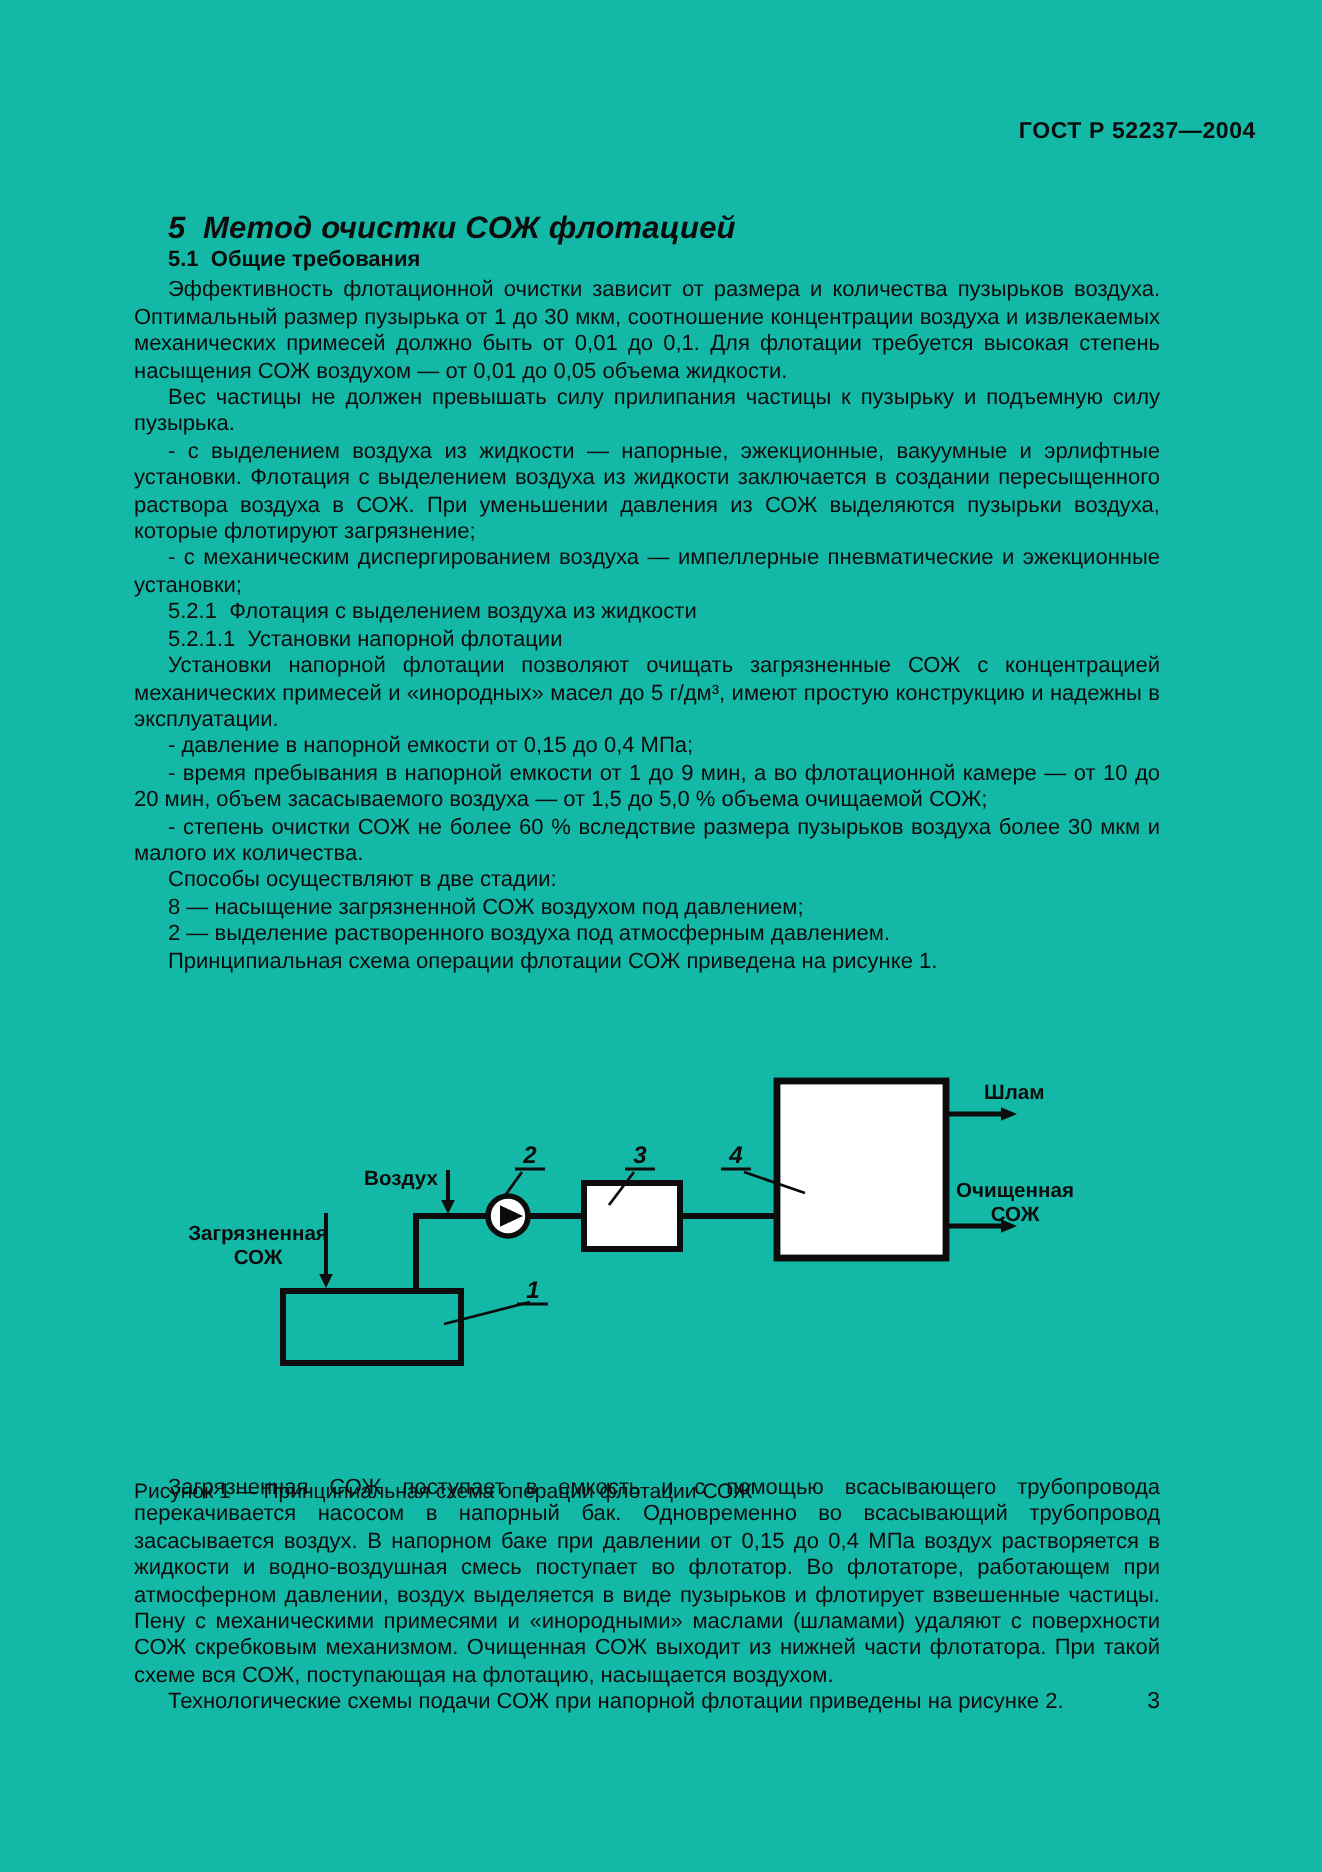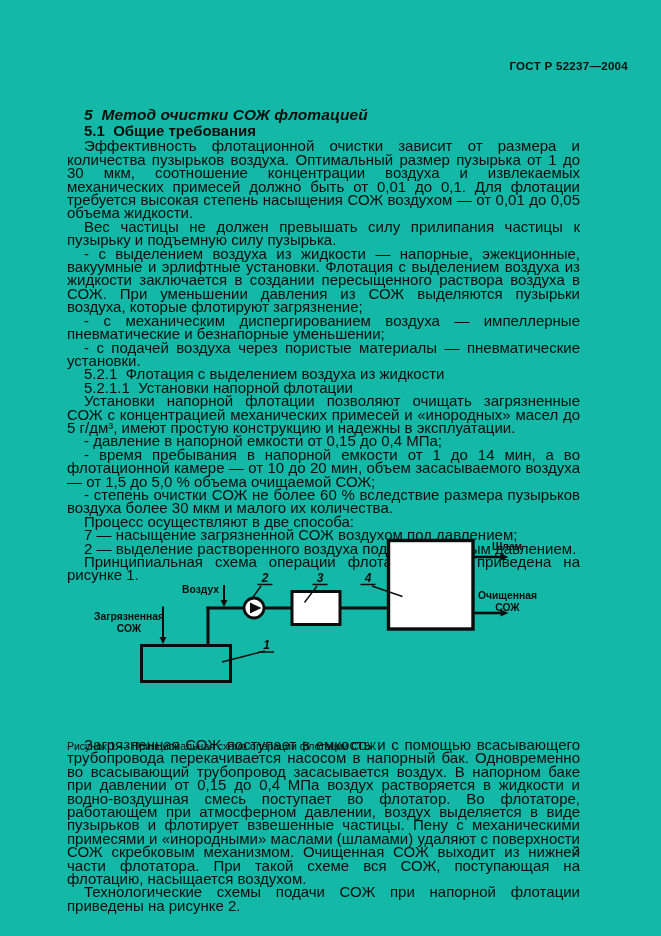--- a/index.html
+++ b/index.html
@@ -9,21 +9,21 @@
   }
   .doc-code{
     position:absolute;top:60px;right:81px;font-size:11.5px;font-weight:bold;
     letter-spacing:.3px;
   }
   .main-title{
     position:absolute;top:106px;left:67px;margin:0;font-size:15.5px;font-weight:bold;
     text-indent:17px;letter-spacing:.1px;font-style:italic;
   }
   .textflow{
-    position:absolute;left:67px;width:513px;font-size:15px;line-height:13.4px;
+    position:absolute;left:67px;width:513px;font-size:11px;line-height:13.4px;
     text-align:justify;
   }
   .tf-top{top:124px;}
   .tf-bottom{top:738px;}
   .textflow p{margin:0;text-indent:17px;}
   .textflow p.h{font-weight:bold;margin-bottom:2px;}
   .fig-svg{position:absolute;left:0;top:0;pointer-events:none;}
   .fig-svg text{font-family:"Liberation Sans",sans-serif;font-weight:bold;fill:#0c0c0c;font-size:10.3px;}
   .fig-svg text.num{font-size:12px;font-style:italic;}
   .fig-legend{
@@ -45,30 +45,29 @@
 
   <div class="doc-code">ГОСТ Р 52237—2004</div>
 
   <h1 class="main-title">5&nbsp; Метод очистки СОЖ флотацией</h1>
 
   <div class="textflow tf-top">
     <p class="h">5.1&nbsp; Общие требования</p>
     <p>Эффективность флотационной очистки зависит от размера и количества пузырьков воздуха. Оптимальный размер пузырька от 1 до 30 мкм, соотношение концентрации воздуха и извлекаемых механических примесей должно быть от 0,01 до 0,1. Для флотации требуется высокая степень насыщения СОЖ воздухом — от 0,01 до 0,05 объема жидкости.</p>
     <p>Вес частицы не должен превышать силу прилипания частицы к пузырьку и подъемную силу пузырька.</p>
     <p>- с выделением воздуха из жидкости — напорные, эжекционные, вакуумные и эрлифтные установки. Флотация с выделением воздуха из жидкости заключается в создании пересыщенного раствора воздуха в СОЖ. При уменьшении давления из СОЖ выделяются пузырьки воздуха, которые флотируют загрязнение;</p>
-    <p>- с механическим диспергированием воздуха — импеллерные пневматические и безнапорные уменьшении;</p>
-    <p>- с подачей воздуха через пористые материалы — пневматические установки.</p>
+    <p>- с механическим диспергированием воздуха — импеллерные пневматические и эжекционные установки;</p>
     <p>5.2.1&nbsp; Флотация с выделением воздуха из жидкости</p>
     <p>5.2.1.1&nbsp; Установки напорной флотации</p>
     <p>Установки напорной флотации позволяют очищать загрязненные СОЖ с концентрацией механических примесей и «инородных» масел до 5 г/дм³, имеют простую конструкцию и надежны в эксплуатации.</p>
     <p>- давление в напорной емкости от 0,15 до 0,4 МПа;</p>
-    <p>- время пребывания в напорной емкости от 1 до 14 мин, а во флотационной камере — от 10 до 20 мин, объем засасываемого воздуха — от 1,5 до 5,0 % объема очищаемой СОЖ;</p>
+    <p>- время пребывания в напорной емкости от 1 до 9 мин, а во флотационной камере — от 10 до 20 мин, объем засасываемого воздуха — от 1,5 до 5,0 % объема очищаемой СОЖ;</p>
     <p>- степень очистки СОЖ не более 60 % вследствие размера пузырьков воздуха более 30 мкм и малого их количества.</p>
-    <p>Процесс осуществляют в две способа:</p>
-    <p>7 — насыщение загрязненной СОЖ воздухом под давлением;</p>
+    <p>Способы осуществляют в две стадии:</p>
+    <p>8 — насыщение загрязненной СОЖ воздухом под давлением;</p>
     <p>2 — выделение растворенного воздуха под атмосферным давлением.</p>
     <p>Принципиальная схема операции флотации СОЖ приведена на рисунке 1.</p>
   </div>
 
   <svg class="fig-svg" width="661" height="936" viewBox="0 0 661 936" xmlns="http://www.w3.org/2000/svg">
     <g stroke="#0c0c0c" fill="none">
 
       <rect x="141.5" y="645.5" width="89" height="36" stroke-width="3"></rect>
 
       <line x1="208" y1="646" x2="208" y2="606.6" stroke-width="3"></line>

